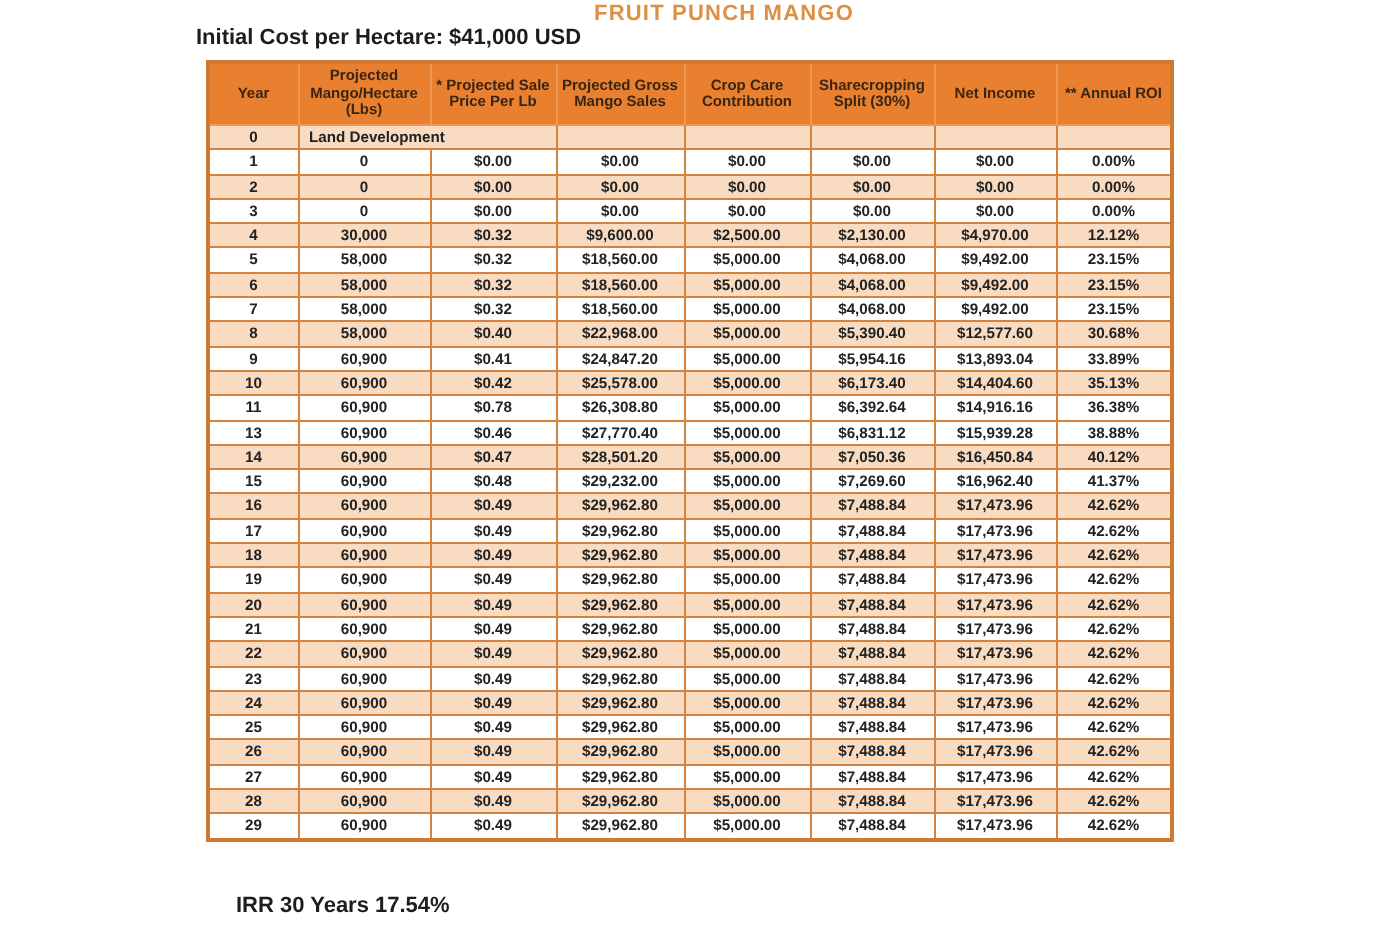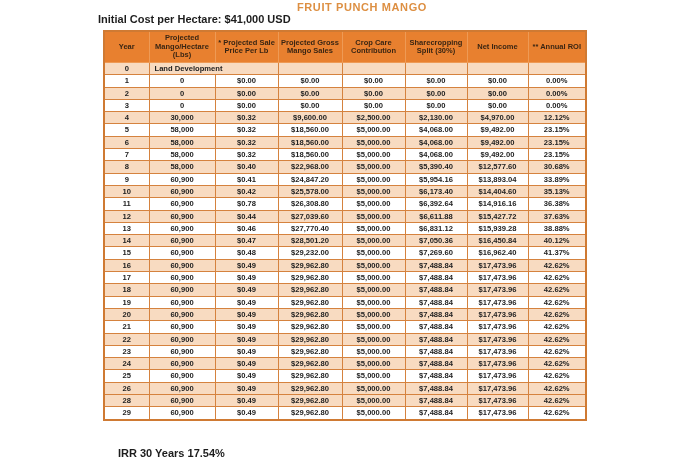--- a/index.html
+++ b/index.html
@@ -228,30 +228,20 @@
         <tr>
           <td>11</td>
           <td>60,900</td>
           <td>$0.78</td>
           <td>$26,308.80</td>
           <td>$5,000.00</td>
           <td>$6,392.64</td>
           <td>$14,916.16</td>
           <td>36.38%</td>
         </tr>
-        <tr class="alt">
-          <td>12</td>
-          <td>60,900</td>
-          <td>$0.44</td>
-          <td>$27,039.60</td>
-          <td>$5,000.00</td>
-          <td>$6,611.88</td>
-          <td>$15,427.72</td>
-          <td>37.63%</td>
-        </tr>
         <tr>
           <td>13</td>
           <td>60,900</td>
           <td>$0.46</td>
           <td>$27,770.40</td>
           <td>$5,000.00</td>
           <td>$6,831.12</td>
           <td>$15,939.28</td>
           <td>38.88%</td>
         </tr>
@@ -378,20 +368,30 @@
         <tr class="alt">
           <td>26</td>
           <td>60,900</td>
           <td>$0.49</td>
           <td>$29,962.80</td>
           <td>$5,000.00</td>
           <td>$7,488.84</td>
           <td>$17,473.96</td>
           <td>42.62%</td>
         </tr>
+        <tr>
+          <td>27</td>
+          <td>60,900</td>
+          <td>$0.49</td>
+          <td>$29,962.80</td>
+          <td>$5,000.00</td>
+          <td>$7,488.84</td>
+          <td>$17,473.96</td>
+          <td>42.62%</td>
+        </tr>
         <tr class="alt">
           <td>28</td>
           <td>60,900</td>
           <td>$0.49</td>
           <td>$29,962.80</td>
           <td>$5,000.00</td>
           <td>$7,488.84</td>
           <td>$17,473.96</td>
           <td>42.62%</td>
         </tr>

